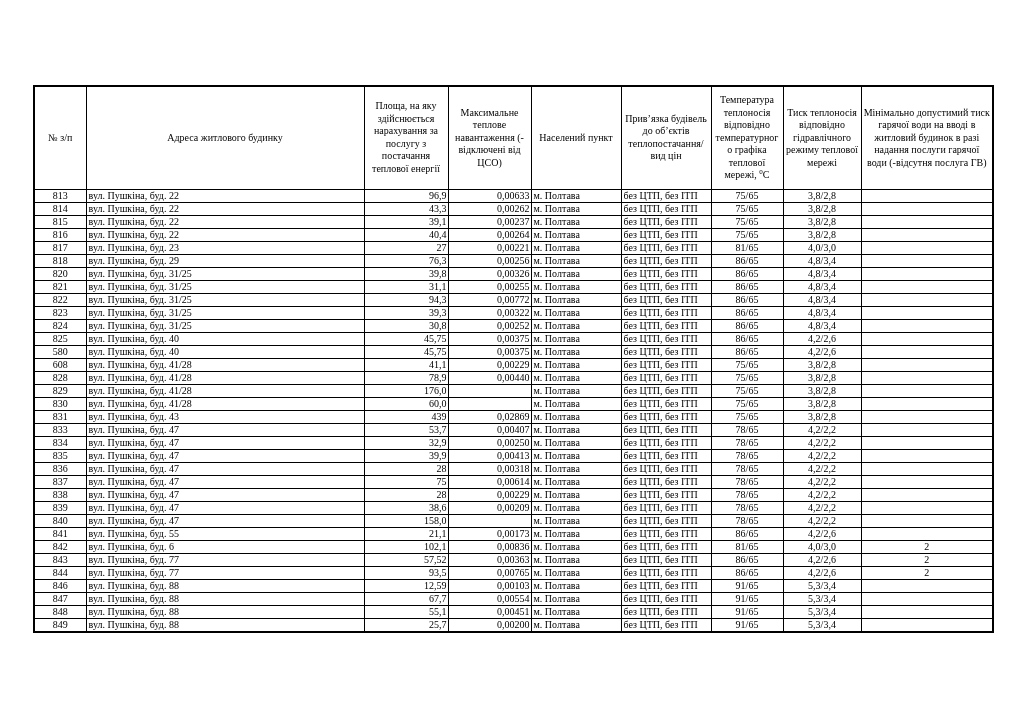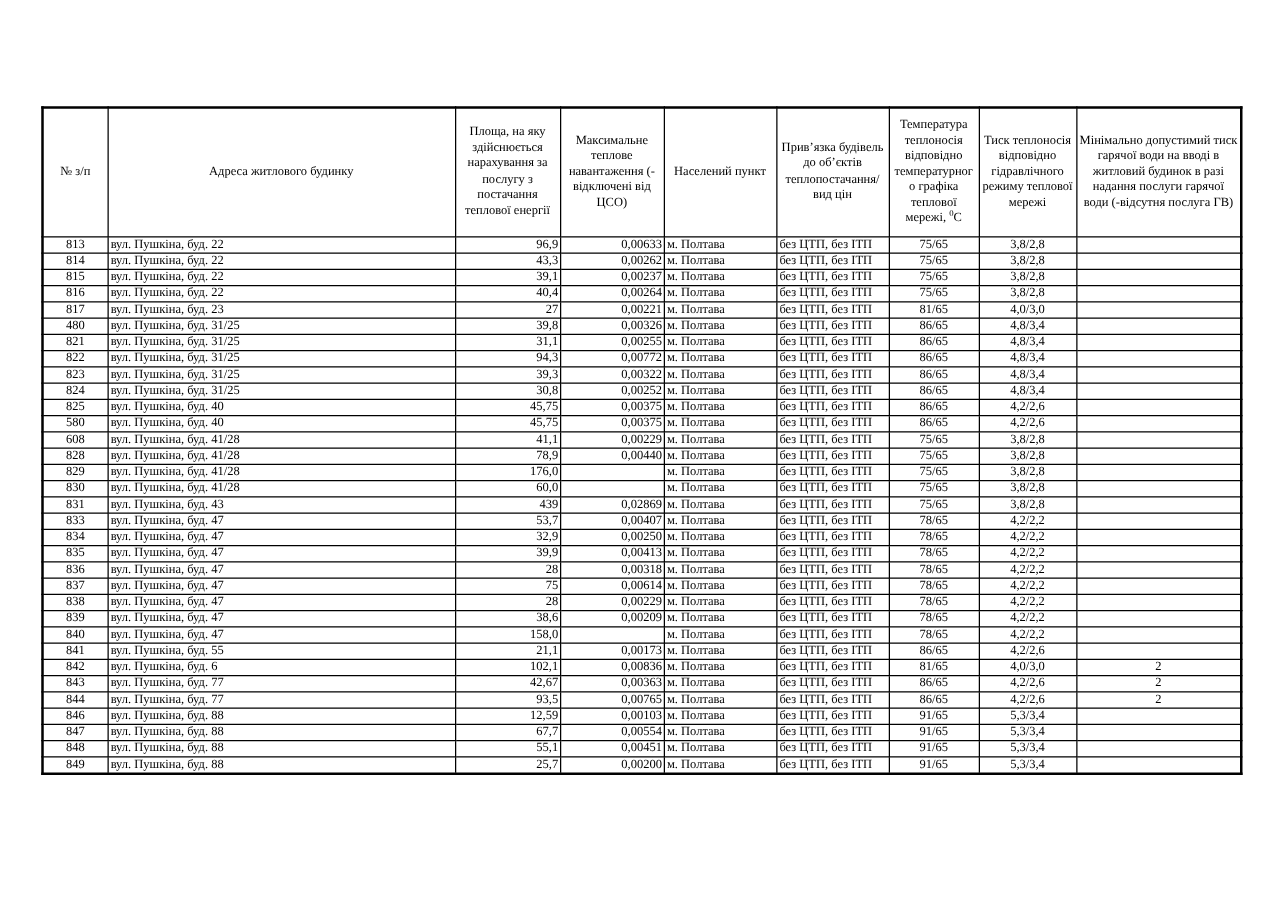--- a/index.html
+++ b/index.html
@@ -138,21 +138,32 @@
           <td class="c-left">вул. Пушкіна, буд. 23</td>
           <td class="c-right">27</td>
           <td class="c-right">0,00221</td>
           <td class="c-left">м. Полтава</td>
           <td class="c-left">без ЦТП, без ІТП</td>
           <td class="c-center">81/65</td>
           <td class="c-center">4,0/3,0</td>
           <td class="c-center"></td>
         </tr>
         <tr>
-          <td class="c-center">480</td>
+          <td class="c-center">818</td>
+          <td class="c-left">вул. Пушкіна, буд. 29</td>
+          <td class="c-right">76,3</td>
+          <td class="c-right">0,00256</td>
+          <td class="c-left">м. Полтава</td>
+          <td class="c-left">без ЦТП, без ІТП</td>
+          <td class="c-center">86/65</td>
+          <td class="c-center">4,8/3,4</td>
+          <td class="c-center"></td>
+        </tr>
+        <tr>
+          <td class="c-center">820</td>
           <td class="c-left">вул. Пушкіна, буд. 31/25</td>
           <td class="c-right">39,8</td>
           <td class="c-right">0,00326</td>
           <td class="c-left">м. Полтава</td>
           <td class="c-left">без ЦТП, без ІТП</td>
           <td class="c-center">86/65</td>
           <td class="c-center">4,8/3,4</td>
           <td class="c-center"></td>
         </tr>
         <tr>
@@ -382,21 +393,21 @@
           <td class="c-right">0,00836</td>
           <td class="c-left">м. Полтава</td>
           <td class="c-left">без ЦТП, без ІТП</td>
           <td class="c-center">81/65</td>
           <td class="c-center">4,0/3,0</td>
           <td class="c-center">2</td>
         </tr>
         <tr>
           <td class="c-center">843</td>
           <td class="c-left">вул. Пушкіна, буд. 77</td>
-          <td class="c-right">42,67</td>
+          <td class="c-right">57,52</td>
           <td class="c-right">0,00363</td>
           <td class="c-left">м. Полтава</td>
           <td class="c-left">без ЦТП, без ІТП</td>
           <td class="c-center">86/65</td>
           <td class="c-center">4,2/2,6</td>
           <td class="c-center">2</td>
         </tr>
         <tr>
           <td class="c-center">844</td>
           <td class="c-left">вул. Пушкіна, буд. 77</td>

